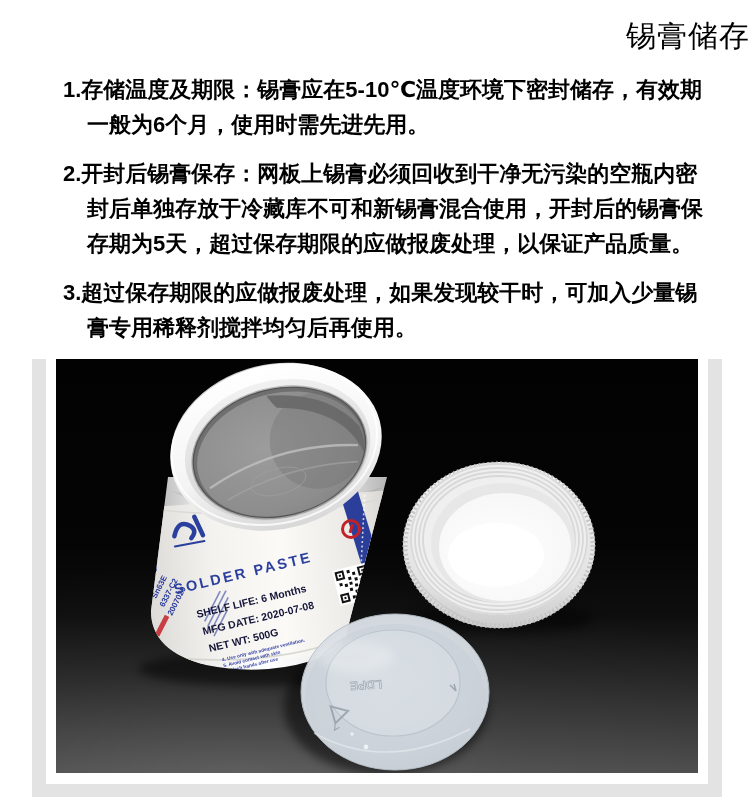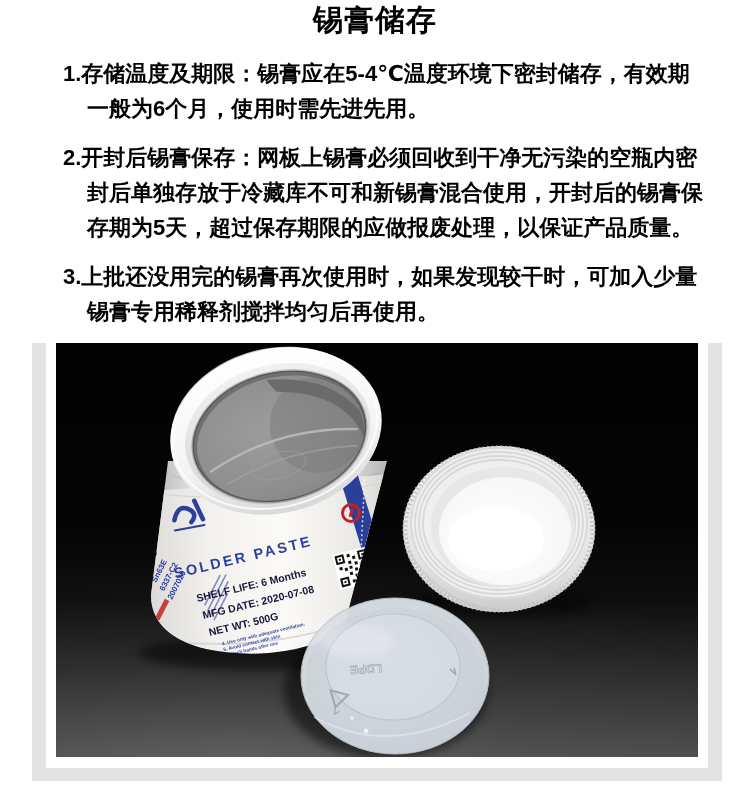--- a/index.html
+++ b/index.html
@@ -2,22 +2,22 @@
 <html><head>
 <meta charset="utf-8">
 <style>
   html,body{margin:0;padding:0;}
   body{
     width:750px;min-height:801px;background:#ffffff;
     font-family:"Liberation Sans","DejaVu Sans",sans-serif;
     color:#000;
   }
   .page-title{
-    margin:2px 0 0 0;text-align:center;
-    font-size:30px;line-height:36px;font-weight:700;letter-spacing:1px;
+    margin:18px 0 0 0;text-align:right;
+    font-size:30px;line-height:36px;font-weight:400;letter-spacing:1px;
   }
   .instructions{
     margin:18px 46px 0 63px;
     font-size:22px;line-height:35px;font-weight:700;
   }
   .instruction{padding-left:24px;text-indent:-24px;}
   .instruction + .instruction{margin-top:14px;}
   .instruction .num{display:inline;}
   .photo-frame{
     margin:14px 28px 0 32px;
@@ -31,23 +31,23 @@
   .photo-frame svg{display:block;}
 </style>
 </head>
 <body>
 
 <main>
 
   <h1 class="page-title">锡膏储存</h1>
 
   <div class="instructions">
-    <div class="instruction"><span class="num">1.</span><span>存储温度及期限：锡膏应在5-4℃温度环境下密封储存，有效期一般为6个月，使用时需先进先用。</span></div>
+    <div class="instruction"><span class="num">1.</span><span>存储温度及期限：锡膏应在5-10℃温度环境下密封储存，有效期一般为6个月，使用时需先进先用。</span></div>
     <div class="instruction"><span class="num">2.</span><span>开封后锡膏保存：网板上锡膏必须回收到干净无污染的空瓶内密封后单独存放于冷藏库不可和新锡膏混合使用，开封后的锡膏保存期为5天，超过保存期限的应做报废处理，以保证产品质量。</span></div>
-    <div class="instruction"><span class="num">3.</span><span>上批还没用完的锡膏再次使用时，如果发现较干时，可加入少量锡膏专用稀释剂搅拌均匀后再使用。</span></div>
+    <div class="instruction"><span class="num">3.</span><span>超过保存期限的应做报废处理，如果发现较干时，可加入少量锡膏专用稀释剂搅拌均匀后再使用。</span></div>
   </div>
 
   <div class="photo-frame">
     <svg width="642" height="414" viewBox="0 0 642 414" role="img">
       <defs>
         <linearGradient id="bgGrad" x1="0" y1="0" x2="0" y2="1">
           <stop offset="0" stop-color="#020202"></stop>
           <stop offset="0.45" stop-color="#050505"></stop>
           <stop offset="0.62" stop-color="#0e0e0e"></stop>
           <stop offset="0.76" stop-color="#242424"></stop>

